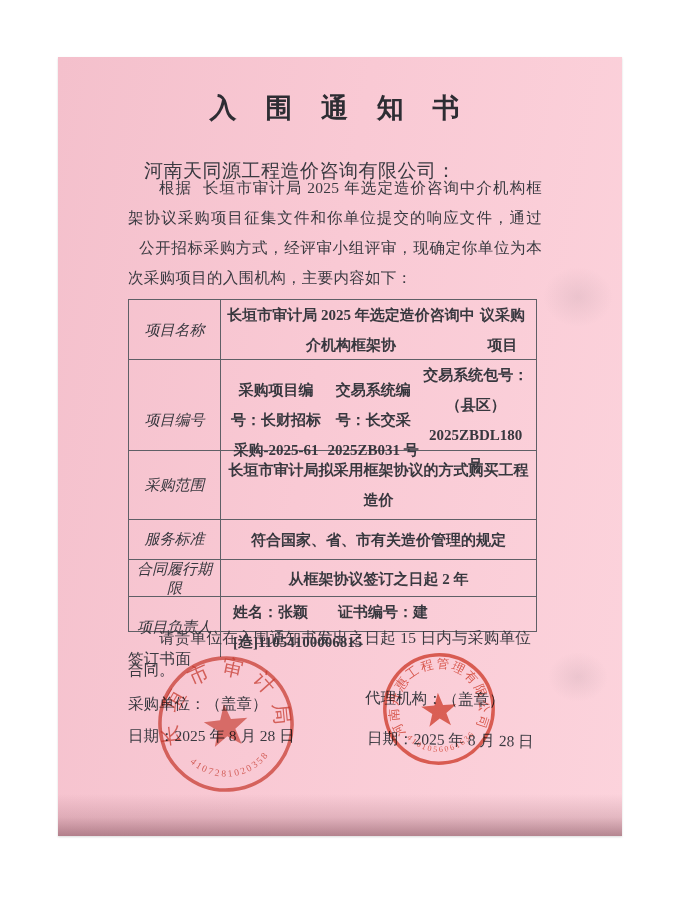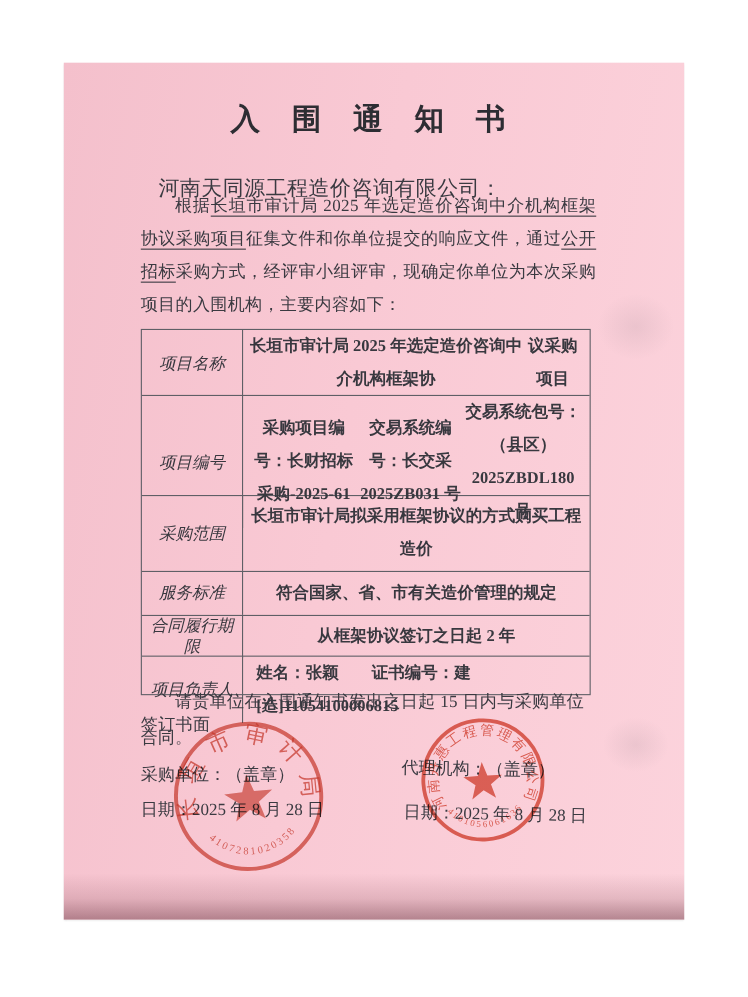--- a/index.html
+++ b/index.html
@@ -27,21 +27,21 @@
     font-size:27px;font-weight:bold;letter-spacing:11px;color:#2d2d33;
   }
   .recipient{
     position:absolute;left:86px;top:101px;font-size:19px;color:#3a3a41;letter-spacing:0.5px;
   }
   .intro{
     position:absolute;left:70px;top:116px;width:414px;
     font-size:15.5px;line-height:30px;color:#3a3a41;
     text-indent:2em;text-align:justify;letter-spacing:0.3px;
   }
-  .intro .u{ text-decoration:underline;text-underline-offset:4px;text-decoration-thickness:1px; }
+  .intro .u{ text-underline-offset:4px;text-decoration-thickness:1px;margin-left:11px; }
   .info-table{
     position:absolute;left:70px;top:242px;width:409px;
     border:1px solid #5f5f66;color:#38383f;font-size:15px;box-sizing:border-box;
   }
   .t-row{display:grid;grid-template-columns:92px 1fr;}
   .t-row + .t-row{border-top:1px solid #5f5f66;}
   .t-label{
     border-right:1px solid #5f5f66;display:flex;align-items:center;justify-content:center;
     text-align:center;padding:0 2px;font-style:italic;
   }

